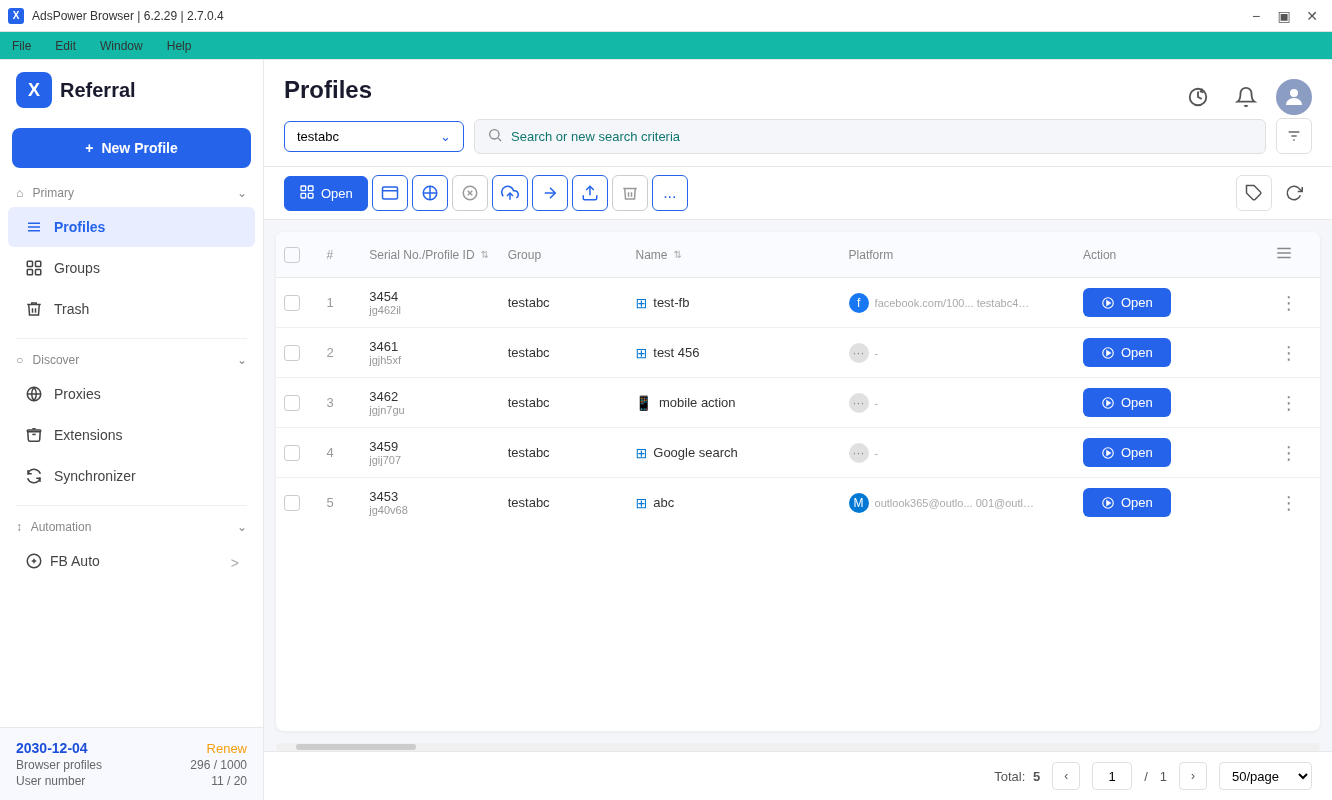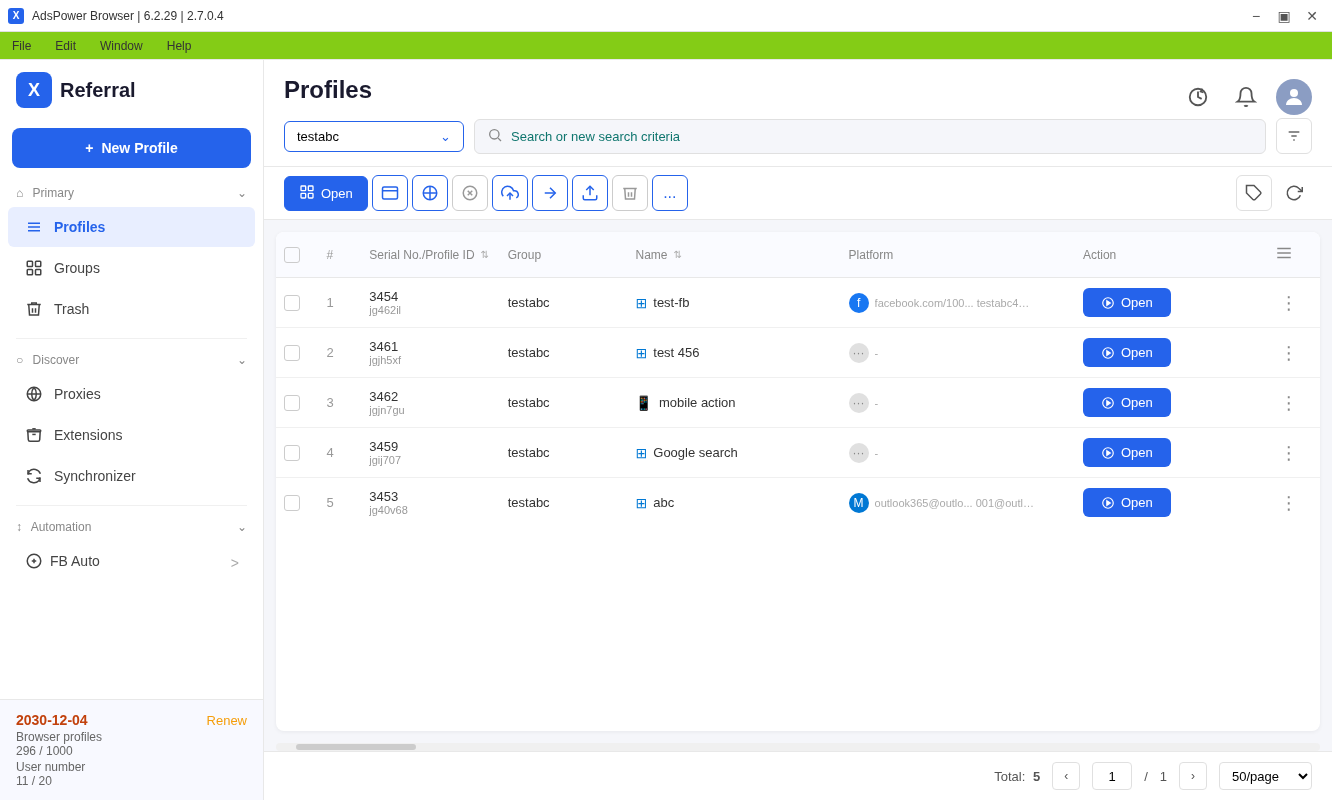--- a/index.html
+++ b/index.html
@@ -6,44 +6,44 @@
     body { font-family: -apple-system, BlinkMacSystemFont, 'Segoe UI', sans-serif; font-size: 13px; background: #f0f2f5; display: flex; flex-direction: column; height: 800px; width: 1332px; overflow: hidden; }
 
     
     .titlebar { background: #fff; height: 32px; display: flex; align-items: center; justify-content: space-between; padding: 0 8px; border-bottom: 1px solid #e0e0e0; user-select: none; }
     .titlebar-left { display: flex; align-items: center; gap: 8px; font-size: 12px; color: #333; }
     .titlebar-logo { width: 16px; height: 16px; background: #2563eb; border-radius: 3px; display: flex; align-items: center; justify-content: center; color: white; font-size: 10px; font-weight: bold; }
     .titlebar-controls { display: flex; gap: 4px; }
     .titlebar-btn { width: 24px; height: 24px; display: flex; align-items: center; justify-content: center; cursor: pointer; border-radius: 3px; font-size: 14px; color: #555; }
 
     
-    .menubar { background: #84cc16; height: 28px; display: flex; align-items: center; padding: 0 8px; gap: 16px; border-bottom: 1px solid #e8e8e8; }
+    .menubar { background: #14b8a6; height: 28px; display: flex; align-items: center; padding: 0 8px; gap: 16px; border-bottom: 1px solid #e8e8e8; }
     .menubar-item { font-size: 12px; color: #333; cursor: pointer; padding: 2px 4px; }
 
     
     .app-body { display: flex; flex: 1; overflow: hidden; }
 
     
     .sidebar { width: 264px; background: #fff; display: flex; flex-direction: column; border-right: 1px solid #e8e8e8; flex-shrink: 0; }
     .sidebar-logo { padding: 12px 16px; display: flex; align-items: center; gap: 8px; }
     .logo-icon { width: 36px; height: 36px; background: #2563eb; border-radius: 8px; display: flex; align-items: center; justify-content: center; color: white; font-size: 18px; font-weight: bold; }
     .logo-text { font-size: 20px; font-weight: 700; color: #1a1a2e; }
     .new-profile-btn { margin: 8px 12px; background: #2563eb; color: white; border: none; border-radius: 8px; padding: 12px 16px; font-size: 14px; font-weight: 600; cursor: pointer; display: flex; align-items: center; gap: 8px; justify-content: center; }
 
     .sidebar-section { padding: 4px 0; }
     .sidebar-section-header { display: flex; align-items: flex-start; justify-content: space-between; padding: 6px 16px; color: #888; font-size: 12px; }
     .sidebar-item { display: flex; align-items: center; gap: 10px; padding: 10px 16px; cursor: pointer; color: #444; font-size: 14px; border-radius: 6px; margin: 1px 8px; }
     .sidebar-item.active { background: #e8eeff; color: #2563eb; font-weight: 600; }
     .sidebar-item-icon { width: 20px; height: 20px; display: flex; align-items: center; justify-content: center; font-size: 16px; }
     .sidebar-divider { height: 1px; background: #f0f0f0; margin: 4px 16px; }
 
     .sidebar-footer { margin-top: auto; padding: 12px 16px; background: #f8f9ff; border-top: 1px solid #e8e8e8; }
-    .footer-date { color: #c2410c; font-weight: 600; font-size: 14px; }
+    .footer-date { color: #1d4ed8; font-weight: 600; font-size: 14px; }
     .footer-renew { color: #f59e0b; font-size: 13px; cursor: pointer; font-weight: 500; }
-    .footer-stats-row { display: flex; justify-content: space-between; font-size: 12px; color: #666; margin-top: 2px; flex-direction: column; }
+    .footer-stats-row { display: flex; justify-content: space-between; font-size: 12px; color: #666; margin-top: 2px; }
 
     .sidebar-fb-item { display: flex; align-items: flex-end; gap: 10px; padding: 10px 16px; cursor: pointer; color: #444; font-size: 14px; margin: 1px 8px; justify-content: space-between; }
 
     
     .main { flex: 1; display: flex; flex-direction: column; background: #f5f6fa; overflow: hidden; }
     .main-header { background: #fff; padding: 16px 20px 0; border-bottom: 1px solid #e8e8e8; }
     .main-title { font-size: 24px; font-weight: 700; color: #1a1a2e; margin-bottom: 14px; }
     .main-toolbar { display: flex; align-items: center; gap: 10px; padding-bottom: 12px; }
 
     .group-select { border: 1.5px solid #2563eb; border-radius: 6px; padding: 7px 12px; font-size: 13px; display: flex; align-items: center; justify-content: space-between; width: 180px; cursor: pointer; background: white; }

